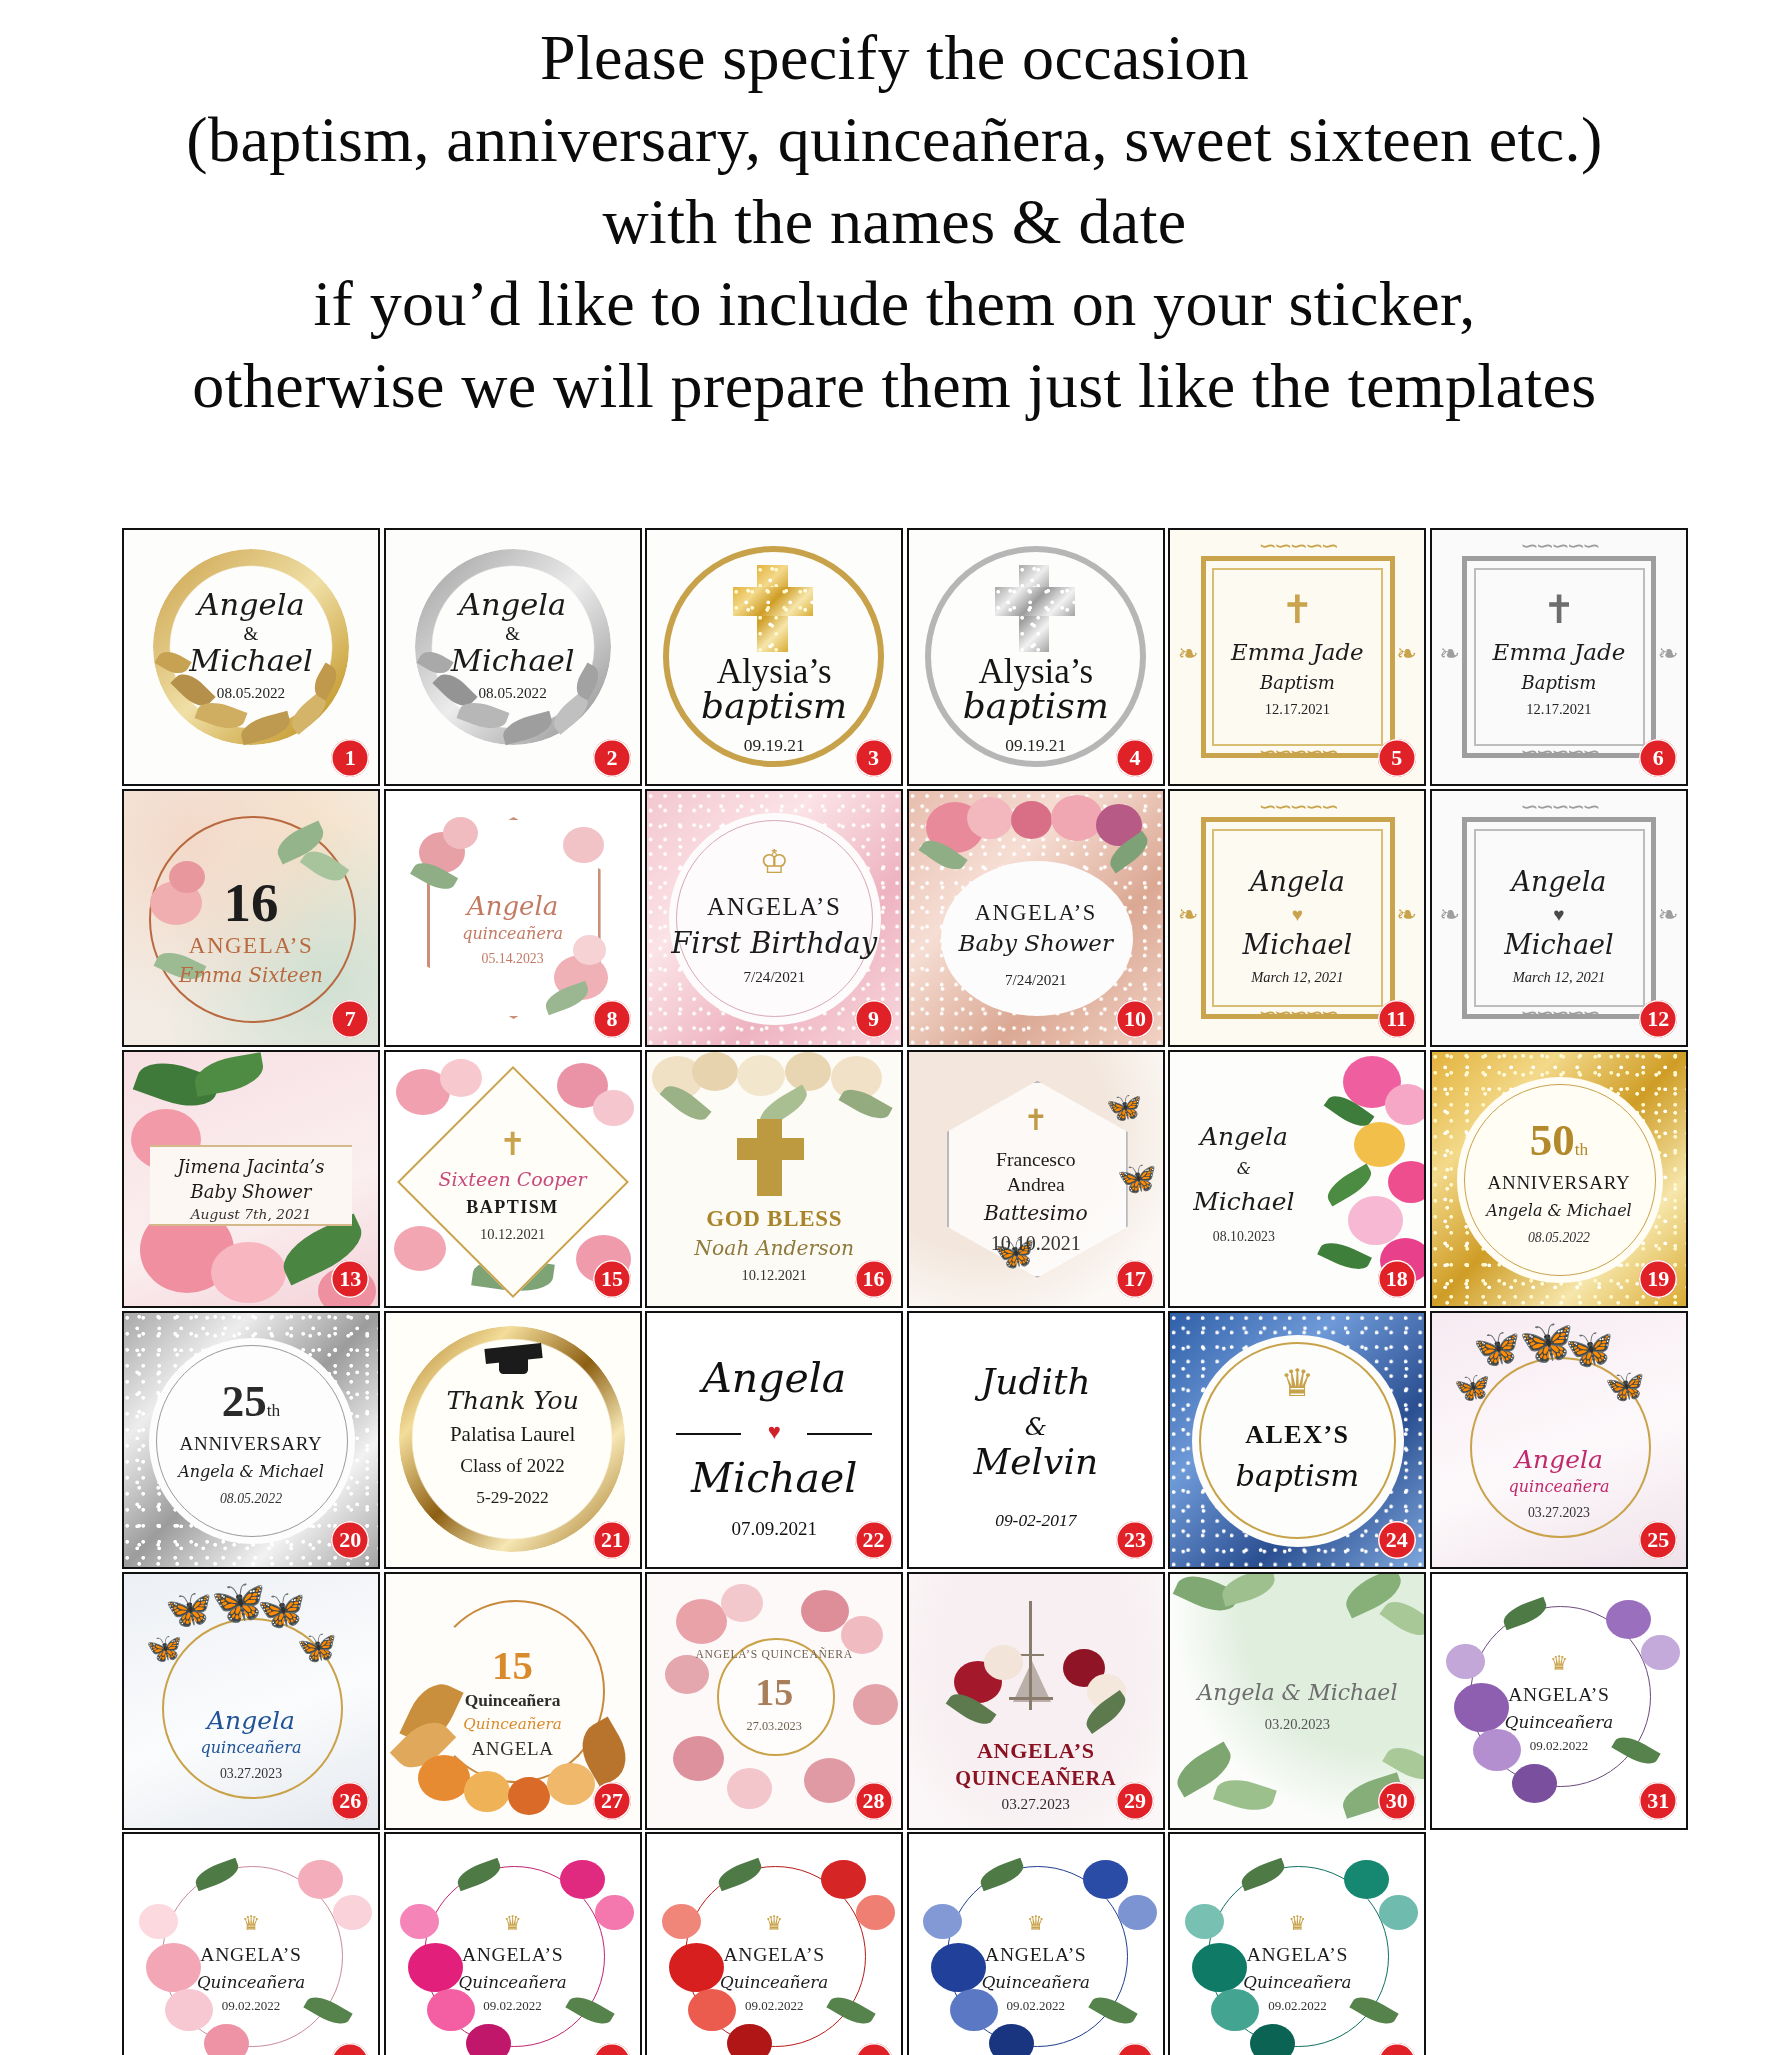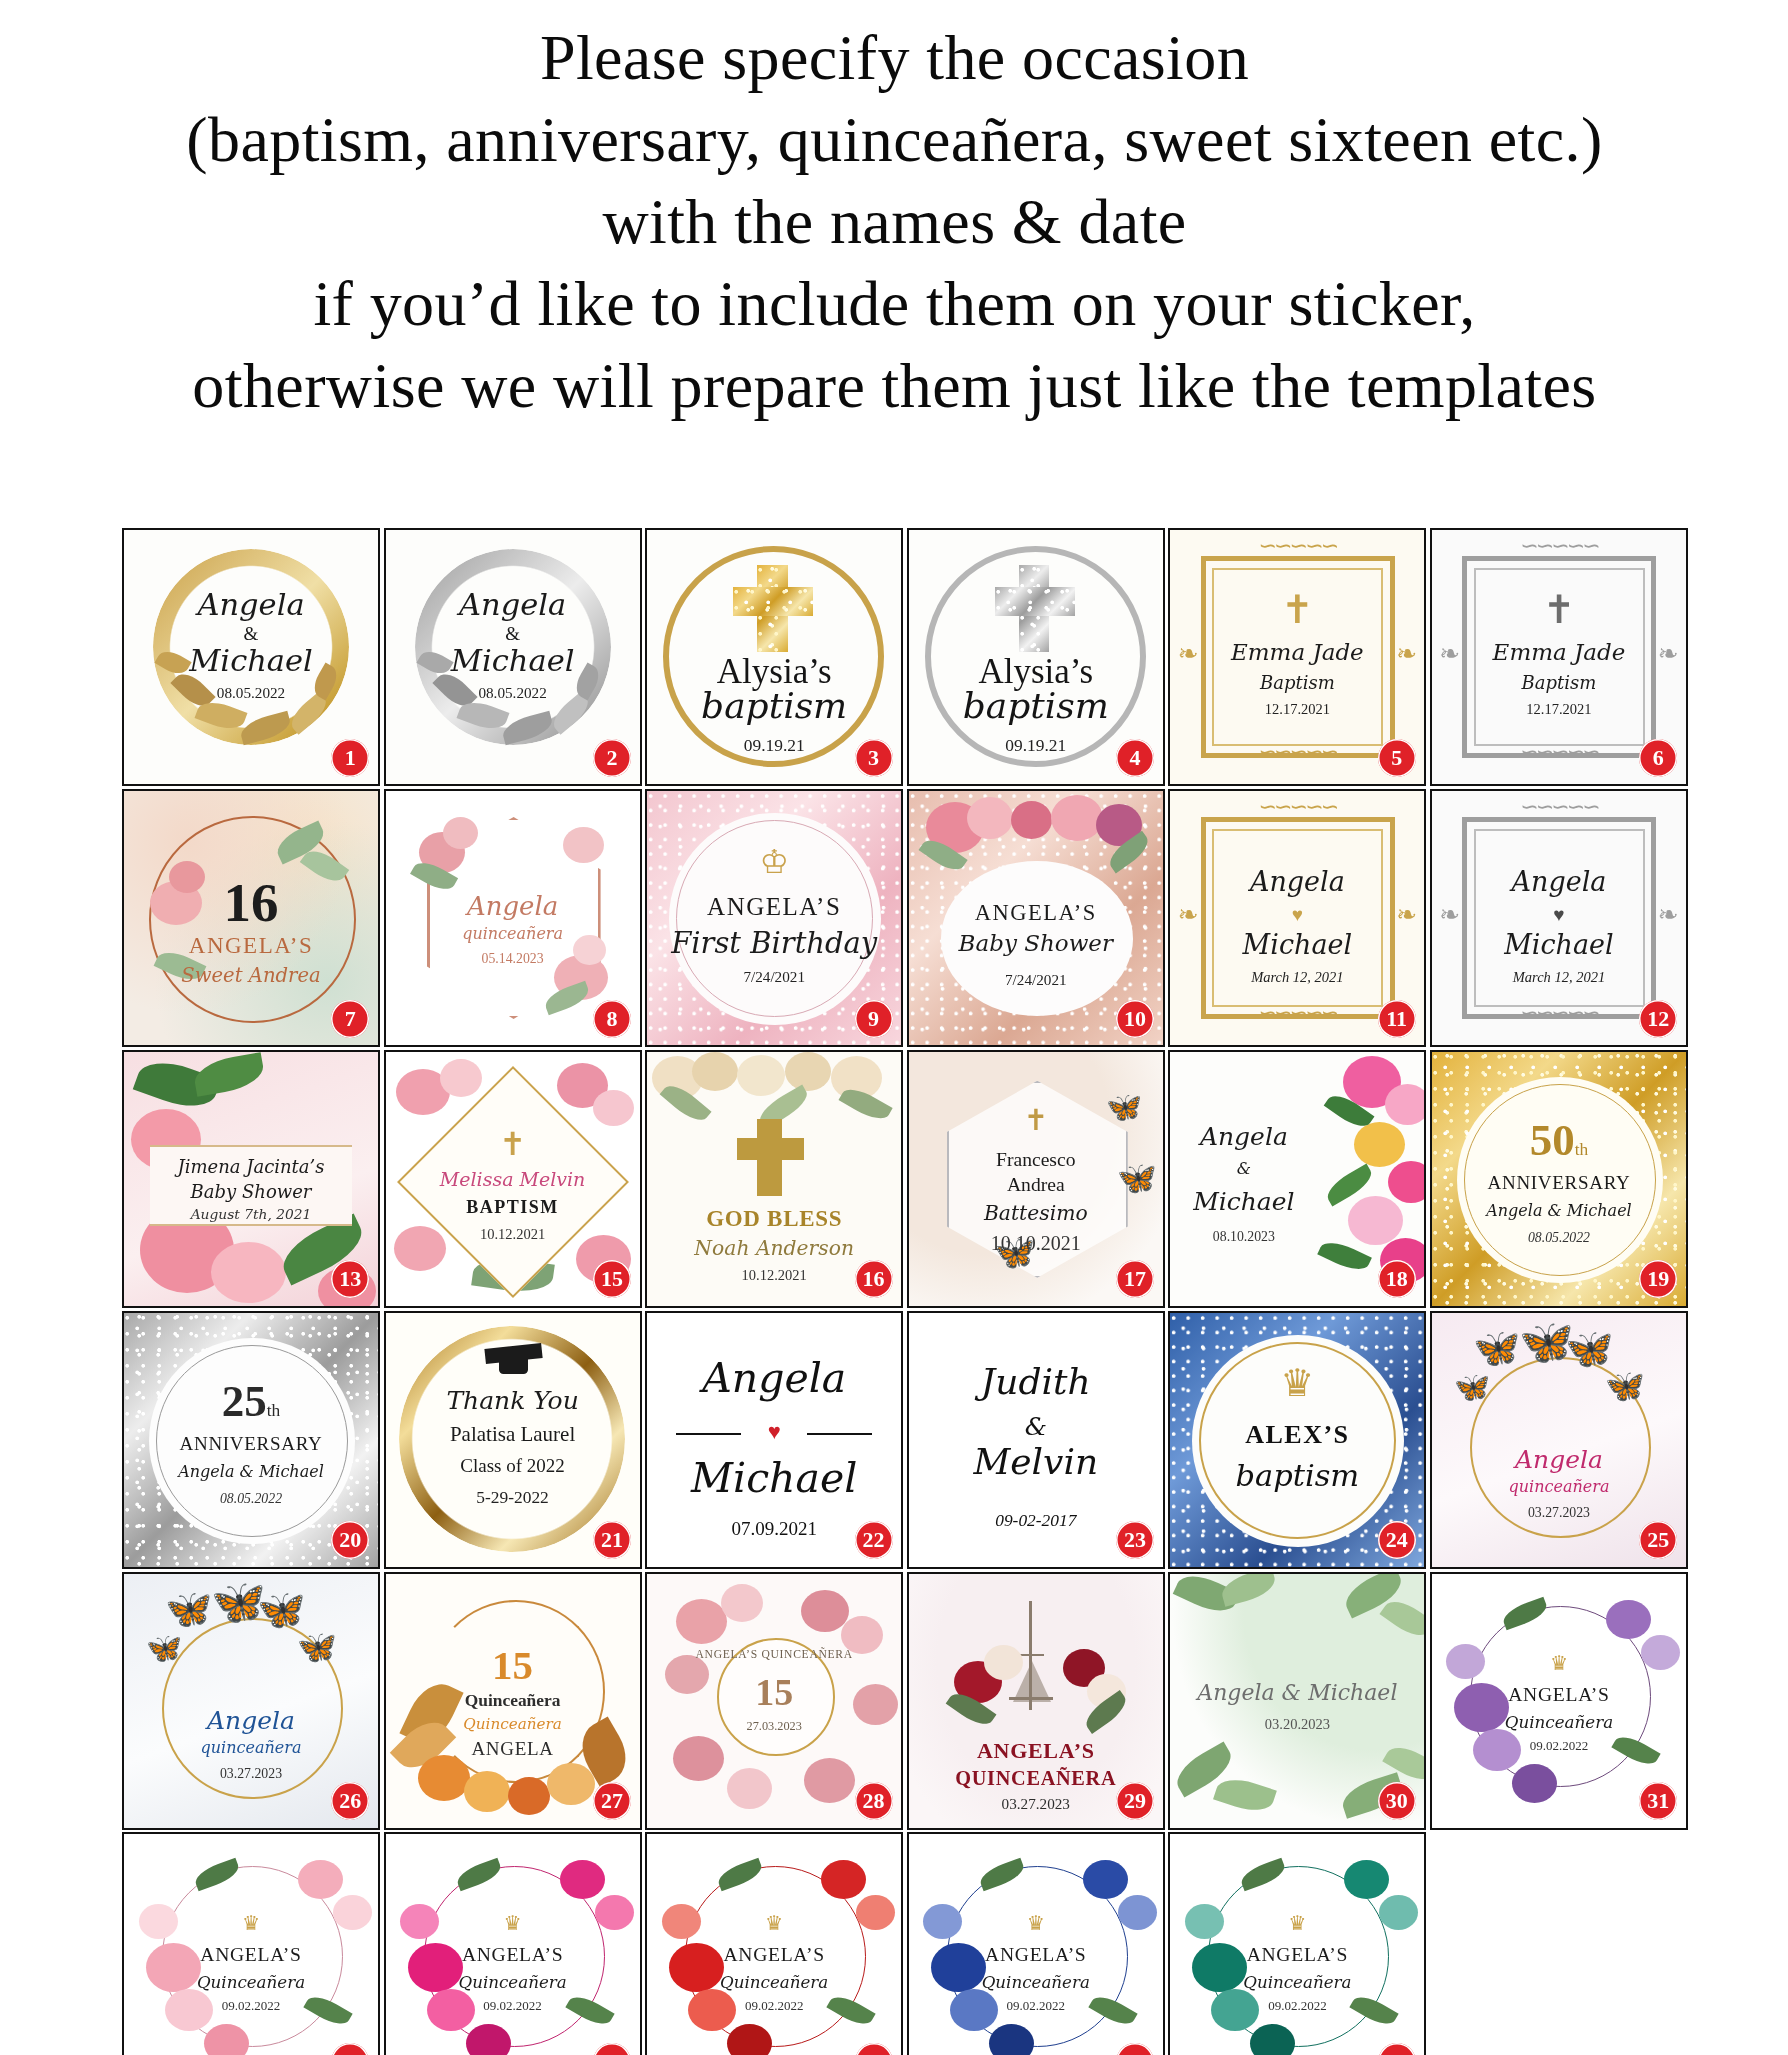--- a/index.html
+++ b/index.html
@@ -240,21 +240,21 @@
     <div class="cell">
       <div class="tile watercolor-peach">
         <div class="ring" style="left:25px;top:25px;width:207px;height:207px;border:2.9px solid #b9693f;"></div>
         <div class="fl" style="left:26px;top:90px;width:52px;height:44px;background:#f0aeb1;"></div>
         <div class="fl" style="left:45px;top:70px;width:36px;height:32px;background:#e8989d;"></div>
         <div class="leaf" style="left:151px;top:39px;width:51px;height:25px;background:#94b58c;transform:rotate(-25deg);"></div>
         <div class="leaf" style="left:178px;top:64px;width:45px;height:22px;background:#a7c49d;transform:rotate(35deg);"></div>
         <div class="leaf" style="left:32px;top:164px;width:48px;height:22px;background:#9cbb93;transform:rotate(25deg);"></div>
         <div class="block serif" style="top:80px;font-size:55px;font-weight:bold;color:#1d1d1d;">16</div>
         <div class="block serif" style="top:142px;font-size:23px;letter-spacing:1.5px;color:#b9693f;">ANGELA’S</div>
-        <div class="block t-name" style="top:173px;font-size:19.6px;color:#b9693f;">Sweet Andrea</div>
+        <div class="block t-name" style="top:173px;font-size:19.6px;color:#b9693f;">Emma Sixteen</div>
       </div>
       <div class="badge">7</div>
     </div>
 
     <div class="cell">
       <div class="tile" style="background:#fff;">
         <div style="position:absolute;left:41px;top:26px;width:174px;height:202px;border:3.6px solid #cd8f7a;clip-path:polygon(50% 0,100% 26%,100% 74%,50% 100%,0 74%,0 26%);"></div>
         <div class="fl" style="left:33px;top:41px;width:46px;height:41px;background:#e8a0a7;"></div>
         <div class="fl" style="left:57px;top:26px;width:35px;height:32px;background:#f0bcc0;"></div>
         <div class="leaf" style="left:26px;top:75px;width:44px;height:20.3px;background:#8fae86;transform:rotate(30deg);"></div>
@@ -352,21 +352,21 @@
       <div class="tile" style="background:#fff;">
         <div class="fl" style="left:10.2px;top:17.4px;width:54px;height:46px;background:#f0a0ae;"></div>
         <div class="fl" style="left:54px;top:7.3px;width:42px;height:38px;background:#f7c9cf;"></div>
         <div class="fl" style="left:171px;top:11.6px;width:51px;height:45px;background:#eb93a6;"></div>
         <div class="fl" style="left:207px;top:38px;width:41px;height:36px;background:#f6c6cf;"></div>
         <div class="fl" style="left:8.7px;top:174px;width:52px;height:45px;background:#f1a6b2;"></div>
         <div class="fl" style="left:190px;top:183px;width:55px;height:48px;background:#ef9bab;"></div>
         <div class="leaf" style="left:87px;top:207px;width:80px;height:32px;background:#7ea375;transform:rotate(8deg);"></div>
         <div style="position:absolute;left:45px;top:48px;width:164px;height:164px;border:2.9px solid #c9a24c;transform:rotate(45deg);background:#fffdf8;"></div>
         <div class="ctr" style="top:73px;font-size:32px;color:#c9a24c;">✝</div>
-        <div class="block t-name" style="top:116px;font-size:19px;color:#c8497c;">Melissa Melvin</div>
+        <div class="block t-name" style="top:116px;font-size:19px;color:#c8497c;">Sixteen Cooper</div>
         <div class="block serif" style="top:145px;font-size:18px;font-weight:bold;letter-spacing:1.5px;color:#1b1b1b;">BAPTISM</div>
         <div class="block serif" style="top:174px;font-size:14.5px;color:#333;">10.12.2021</div>
       </div>
       <div class="badge">15</div>
     </div>
 
     <div class="cell">
       <div class="tile" style="background:#fdfbf6;">
         <div class="fl" style="left:4.4px;top:4.4px;width:51px;height:44px;background:#f0e0c4;"></div>
         <div class="fl" style="left:45px;top:0px;width:46px;height:39px;background:#e7d3ad;"></div>

